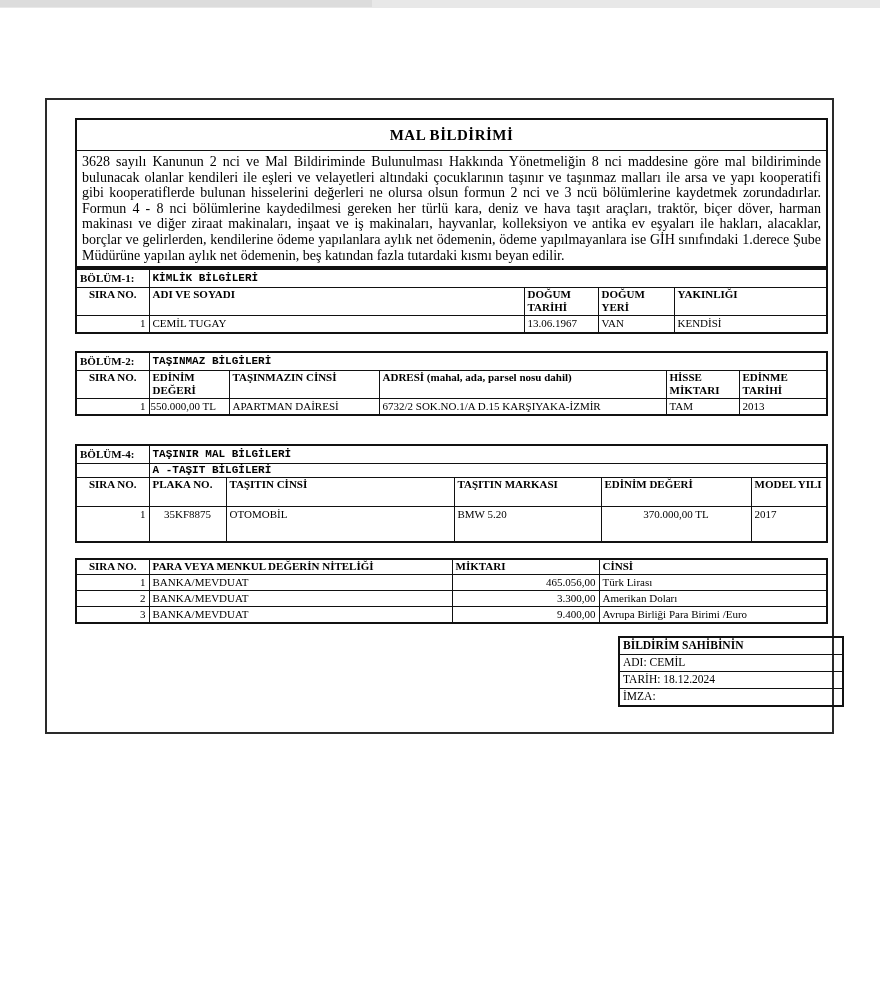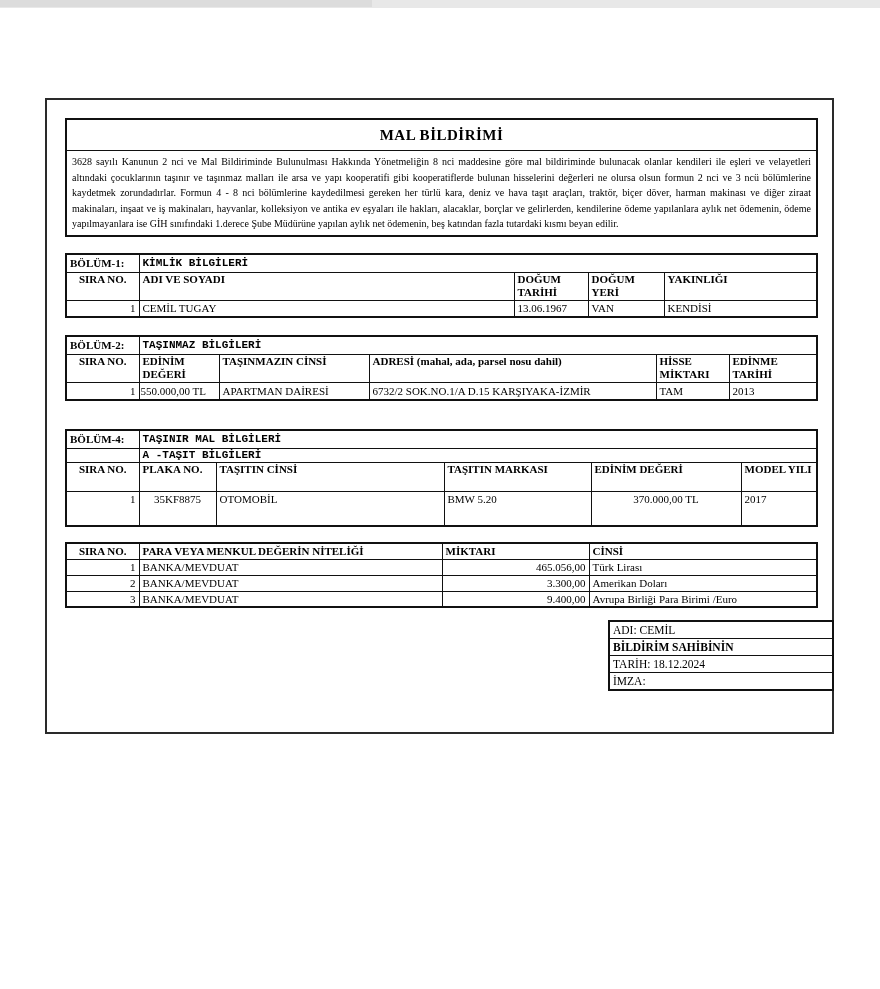--- a/index.html
+++ b/index.html
@@ -8,42 +8,42 @@
     font-family:"Liberation Serif","DejaVu Serif",serif;color:#000;
     -webkit-font-smoothing:antialiased;
   }
   .topbar{position:absolute;top:0;left:0;width:880px;height:8px;background:#e8e8e8;}
   .topbar-left{position:absolute;top:0;left:0;width:372px;height:7px;background:#dcdcdc;}
 
   .page{
     position:absolute;left:45px;top:98px;width:789px;height:636px;
     border:2px solid #2a2a2a;background:#fff;box-sizing:border-box;
   }
-  .page-inner{padding:18px 18px 0 18px;}
+  .page-inner{padding:18px 18px 0 28px;}
 
   table{border-collapse:collapse;table-layout:fixed;width:751px;font-size:11px;}
   table.tbl{border:2px solid #111;}
   td{border:1px solid #111;padding:0 3px;overflow:hidden;line-height:13px;}
 
   .title-cell{height:30px;text-align:center;font-weight:bold;font-size:15px;letter-spacing:.5px;vertical-align:middle;}
   .meta-row td{height:22px;vertical-align:middle;font-size:12px;}
   .lbl{font-weight:bold;}
   .val{font-weight:normal;margin-left:4px;}
   .cell-center{text-align:center;}
   .cell-right{text-align:right;}
-  .intro-cell{padding:3px 5px;text-align:justify;font-size:10px;line-height:15.6px;}
+  .intro-cell{padding:3px 5px;text-align:justify;font-size:14px;line-height:15.6px;}
 
   .sec-label{font-weight:bold;height:17px;vertical-align:middle;}
   .sec-title{font-weight:bold;height:17px;vertical-align:middle;font-family:Liberation Mono, monospace;}
   .hdr td{font-weight:bold;vertical-align:top;line-height:13px;}
   .hdr-1line td{font-weight:bold;vertical-align:middle;}
   .data td{vertical-align:middle;}
   .data-top td{vertical-align:top;padding-top:1px;}
 
-  .mt1{margin-top:16px;}
+  .mt1{margin-top:0;}
   .mt2{margin-top:17px;}
   .mt3{margin-top:28px;}
   .mt4{margin-top:15px;}
 
   .declarant{width:226px;margin-left:543px;margin-top:12px;}
   .declarant td{height:16px;vertical-align:middle;font-size:11.5px;}
   .declarant .d-title{font-weight:bold;}
 </style>
 </head>
 <body>
@@ -202,24 +202,24 @@
         <td>BANKA/MEVDUAT</td>
         <td class="cell-right">9.400,00</td>
         <td>Avrupa Birliği Para Birimi /Euro</td>
       </tr>
     </tbody>
       </table>
 
     <table class="tbl declarant">
       <tbody>
           <tr>
+        <td class="d-title">BİLDİRİM SAHİBİNİN</td>
+      </tr>
+      <tr>
         <td>ADI: CEMİL</td>
-      </tr>
-      <tr>
-        <td class="d-title">BİLDİRİM SAHİBİNİN</td>
       </tr>
       <tr>
         <td>TARİH: 18.12.2024</td>
       </tr>
       <tr>
         <td>İMZA:</td>
       </tr>
     </tbody>
       </table>
 

